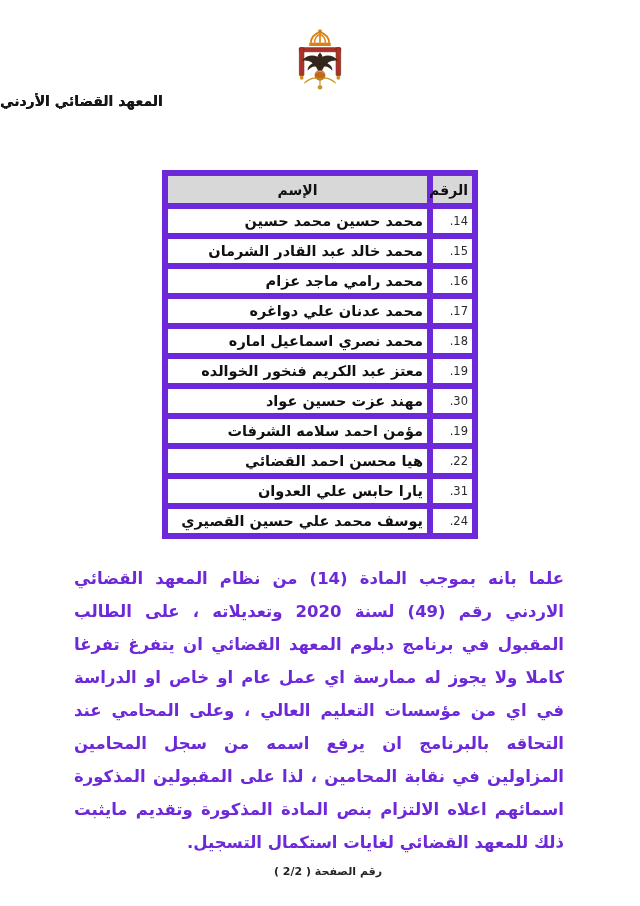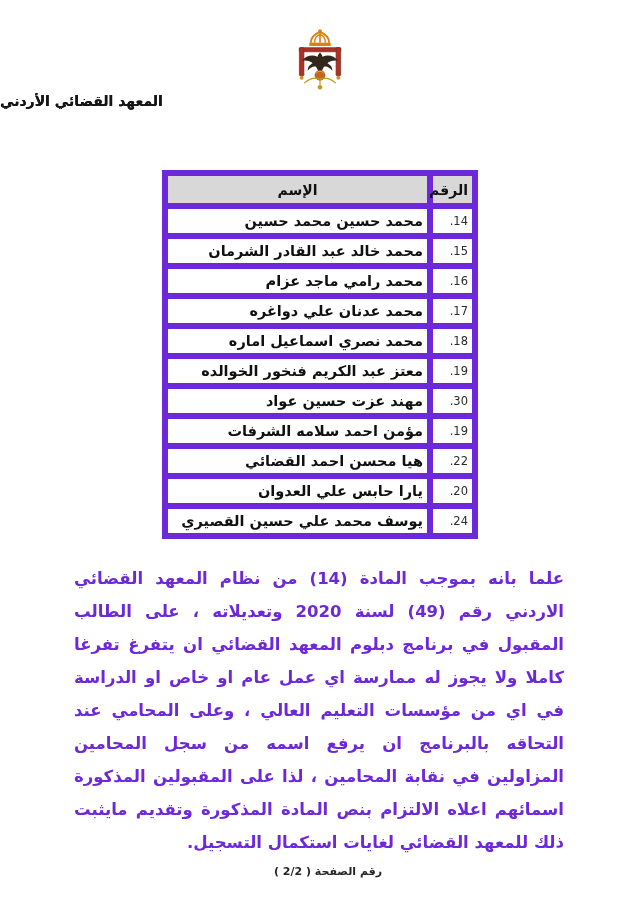--- a/index.html
+++ b/index.html
@@ -169,21 +169,21 @@
       </tr>
       <tr>
         <td class="col-num">19.</td>
         <td class="col-name">مؤمن احمد سلامه الشرفات</td>
       </tr>
       <tr>
         <td class="col-num">22.</td>
         <td class="col-name">هيا محسن احمد القضائي</td>
       </tr>
       <tr>
-        <td class="col-num">20.</td>
+        <td class="col-num">31.</td>
         <td class="col-name">يارا حابس علي العدوان</td>
       </tr>
       <tr>
         <td class="col-num">24.</td>
         <td class="col-name">يوسف محمد علي حسين القصيري</td>
       </tr>
     </tbody>
   </table>
 
   <p class="body-paragraph">علما بانه بموجب المادة (14) من نظام المعهد القضائي الاردني رقم (49) لسنة 2020 وتعديلاته ، على الطالب المقبول في برنامج دبلوم المعهد القضائي ان يتفرغ تفرغا كاملا ولا يجوز له ممارسة اي عمل عام او خاص او الدراسة في اي من مؤسسات التعليم العالي ، وعلى المحامي عند التحاقه بالبرنامج ان يرفع اسمه من سجل المحامين المزاولين في نقابة المحامين ، لذا على المقبولين المذكورة اسمائهم اعلاه الالتزام بنص المادة المذكورة وتقديم مايثبت ذلك للمعهد القضائي لغايات استكمال التسجيل.</p>

